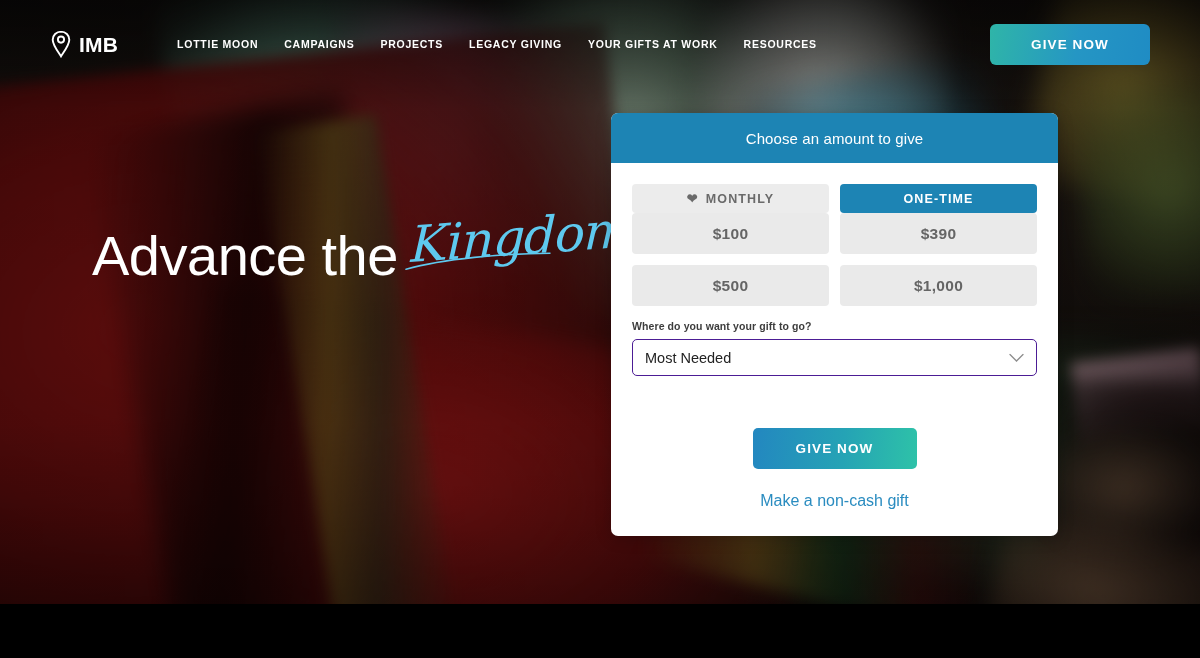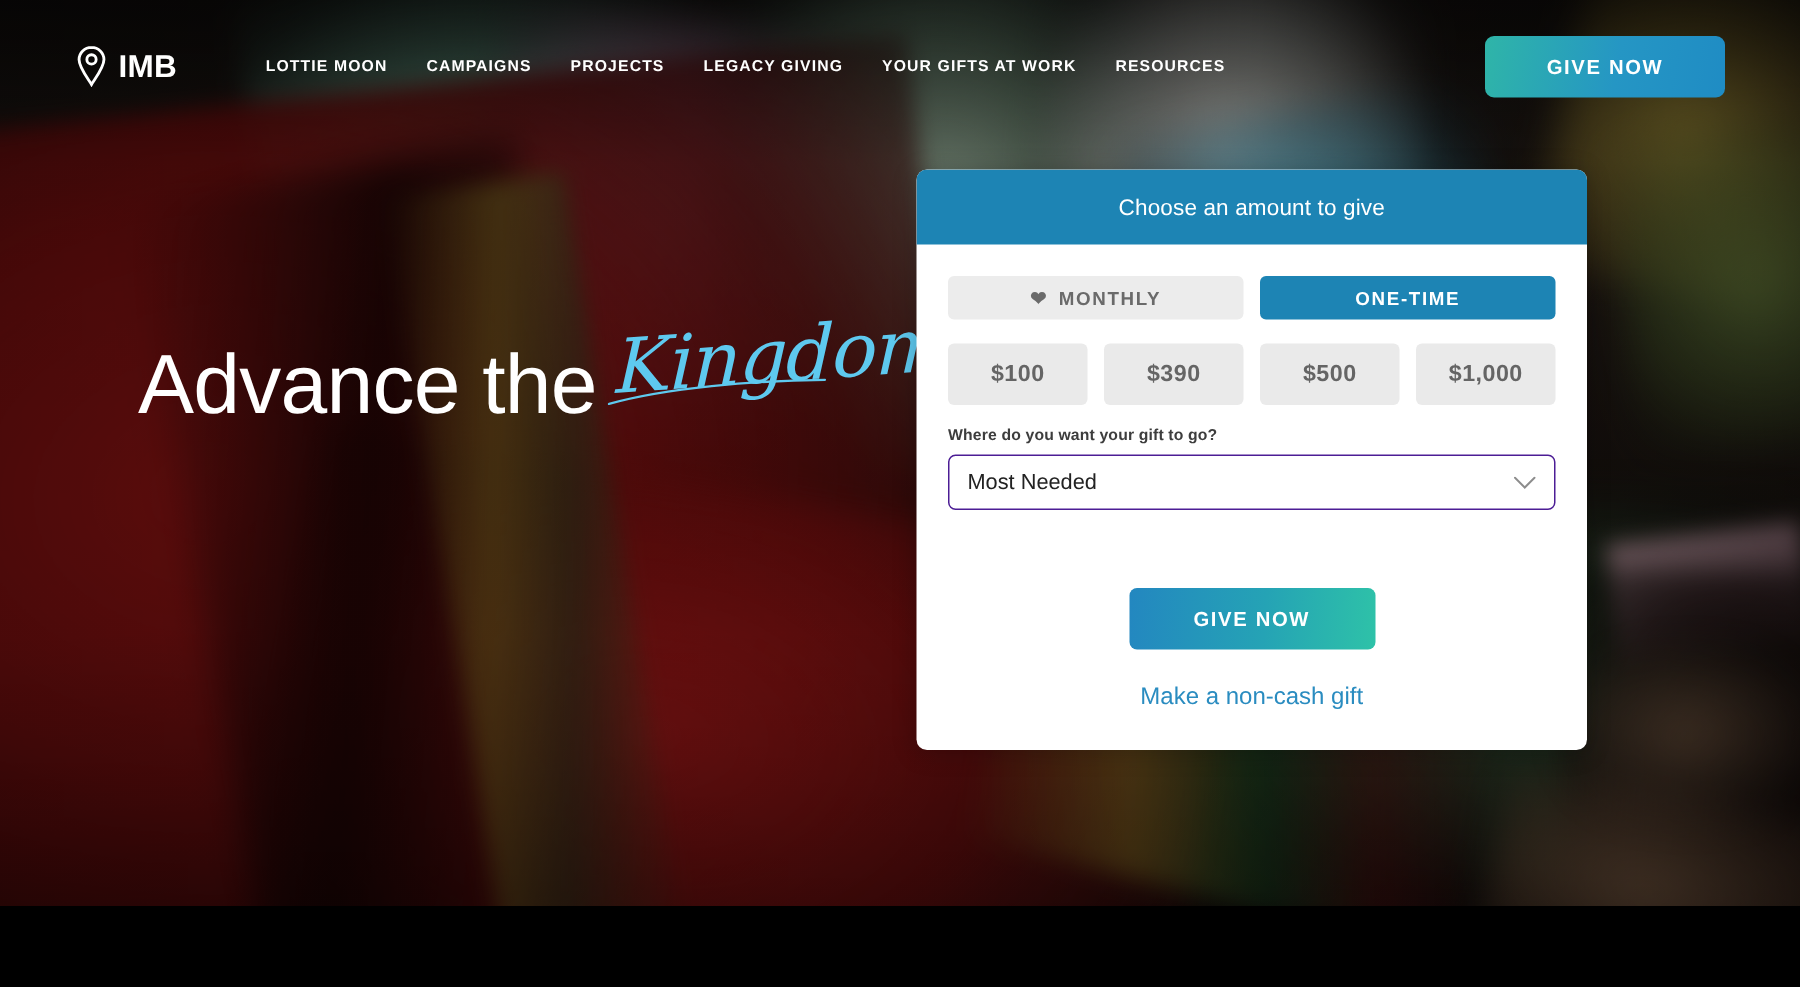--- a/index.html
+++ b/index.html
@@ -310,23 +310,23 @@
     align-items: center;
     justify-content: center;
     gap: 7px;
   }
   .freq-btn.inactive { background: #ececec; color: #6a6a6a; }
   .freq-btn.active { background: #1d84b4; color: #ffffff; }
   .heart-icon { font-size: 13px; line-height: 1; color: #6a6a6a; }
 
   .amt-grid {
     display: grid;
-    grid-template-columns: repeat(4, 1fr);
+    grid-template-columns: repeat(2, 1fr);
     gap: 11px;
-    margin-top: 16px;
+    margin-top: 0;
   }
   .amt-btn {
     height: 41px;
     border: none;
     border-radius: 4px;
     background: #eaeaea;
     color: #656565;
     font-family: "Liberation Sans", sans-serif;
     font-size: 15.5px;
     font-weight: bold;

